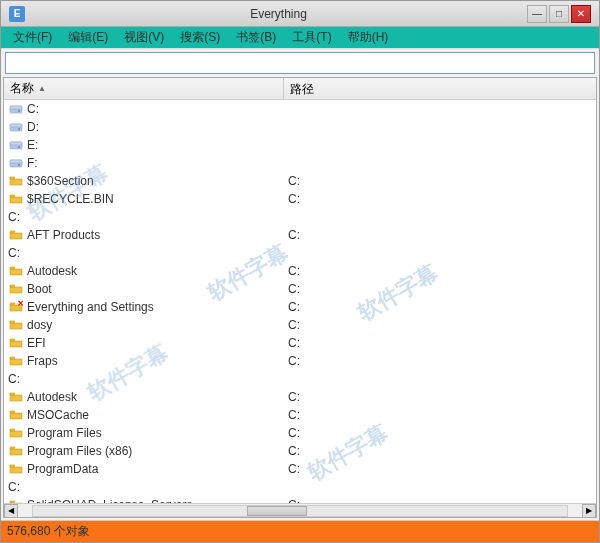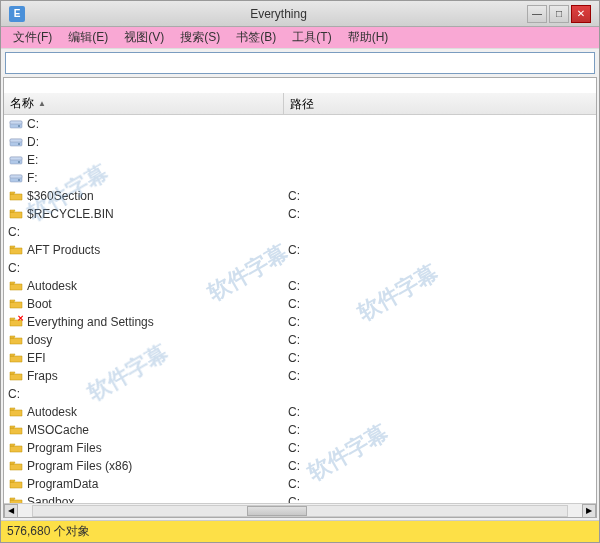--- a/index.html
+++ b/index.html
@@ -58,21 +58,21 @@
       background: linear-gradient(to bottom, #e8e8e8, #d0d0d0);
       font-size: 10px;
       cursor: pointer;
       display: flex;
       align-items: center;
       justify-content: center;
       color: #333;
     }
     .win-btn.close { background: linear-gradient(to bottom, #e04040, #c03030); color: white; border-color: #900; }
     .menu-bar {
-      background: #f9a8d4;
+      background: #14b8a6;
       height: 22px;
       display: flex;
       align-items: center;
       padding: 0 4px;
       border-bottom: 1px solid #ddd;
       flex-shrink: 0;
     }
     .menu-item {
       padding: 2px 8px;
       font-size: 12px;
@@ -101,21 +101,20 @@
       background: white;
       border: 1px solid #aaa;
       margin: 0 2px 2px 2px;
     }
     .table-header {
       display: flex;
       background: linear-gradient(to bottom, #f5f5f5, #e8e8e8);
       border-bottom: 1px solid #ccc;
       flex-shrink: 0;
       height: 22px;
-      margin-top: 15px;
     }
     .col-name-header {
       width: 280px;
       padding: 3px 6px;
       font-size: 12px;
       border-right: 1px solid #ccc;
       display: flex;
       align-items: center;
       cursor: pointer;
     }
@@ -165,21 +164,21 @@
       width: 16px;
       height: 14px;
       margin-right: 3px;
       flex-shrink: 0;
       display: flex;
       align-items: center;
       justify-content: center;
     }
     .status-bar {
       height: 22px;
-      background: #fde047;
+      background: #f97316;
       border-top: 1px solid #ccc;
       display: flex;
       align-items: center;
       padding: 0 6px;
       font-size: 12px;
       color: #333;
       flex-shrink: 0;
     }
     .scrollbar-h {
       height: 14px;
@@ -503,29 +502,20 @@
                 <svg width="14" height="12" viewBox="0 0 14 12">
                   <path d="M1 4 L1 10 L13 10 L13 4 Z" fill="#f0c040" stroke="#c09000" stroke-width="0.5"></path>
                   <path d="M1 4 L5 4 L6 2 L1 2 Z" fill="#f0c040" stroke="#c09000" stroke-width="0.5"></path>
                 </svg>
               </div>
         <span>ProgramData</span>
       </div>
       <div class="col-path">C:</div>
     </div>
           <div class="table-row">
-      <div class="col-name">
-        <div class="icon-wrapper">
-                <svg width="14" height="12" viewBox="0 0 14 12">
-                  <path d="M1 4 L1 10 L13 10 L13 4 Z" fill="#f0c040" stroke="#c09000" stroke-width="0.5"></path>
-                  <path d="M1 4 L5 4 L6 2 L1 2 Z" fill="#f0c040" stroke="#c09000" stroke-width="0.5"></path>
-                </svg>
-              </div>
-        <span>Sandbox</span>
-      </div>
       <div class="col-path">C:</div>
     </div>
           <div class="table-row">
       <div class="col-name">
         <div class="icon-wrapper">
                 <svg width="14" height="12" viewBox="0 0 14 12">
                   <path d="M1 4 L1 10 L13 10 L13 4 Z" fill="#f0c040" stroke="#c09000" stroke-width="0.5"></path>
                   <path d="M1 4 L5 4 L6 2 L1 2 Z" fill="#f0c040" stroke="#c09000" stroke-width="0.5"></path>
                 </svg>
               </div>

